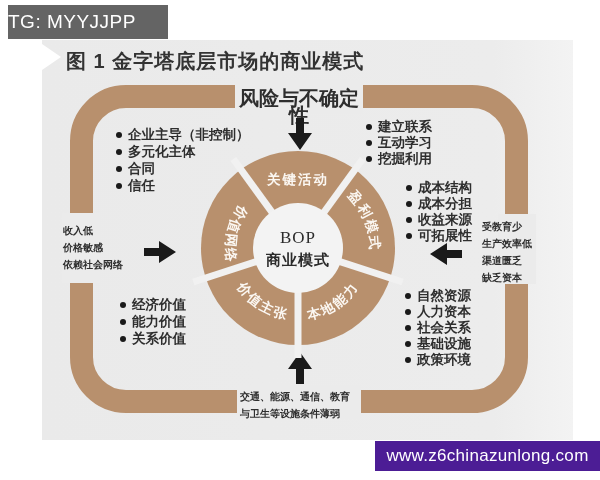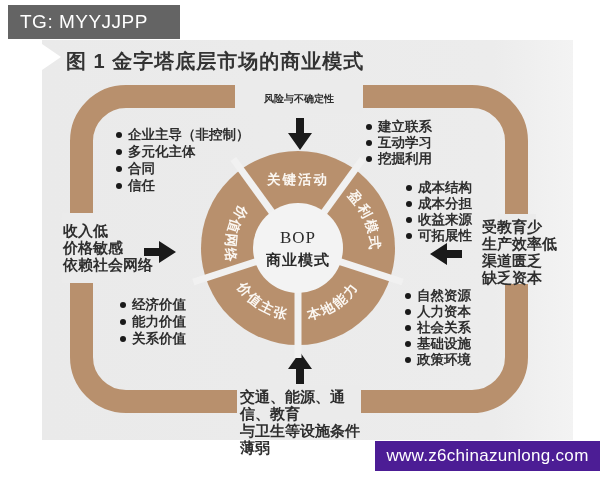--- a/index.html
+++ b/index.html
@@ -8,21 +8,21 @@
     background:#ffffff;
     font-family:"Liberation Sans", sans-serif;
     -webkit-font-smoothing:antialiased;
   }
   .abs{position:absolute;}
 
   
   .badge-tg{
     left:8px;top:5px;width:160px;height:34px;
     background:#646464;color:#fff;
-    font-size:19px;line-height:34px;padding-left:12px;
+    font-size:19px;line-height:34px;
     letter-spacing:0.5px;
   }
 
   
   .panel{
     left:42px;top:40px;width:531px;height:400px;
     background:linear-gradient(to right,#eaeaea 0%,#ececec 85%,#f3f3f3 100%);
   }
   .notch{
     left:42px;top:44px;width:0;height:0;
@@ -40,22 +40,22 @@
     border:23px solid #b8906d;border-radius:56px;
     box-sizing:border-box;
   }
   .gapcover{background:#ebebeb;}
   .gap-top{left:235px;top:80px;width:128px;height:34px;}
   .gap-bottom{left:237px;top:385px;width:124px;height:34px;}
   .gap-left{left:62px;top:213px;width:38px;height:70px;}
   .gap-right{left:498px;top:214px;width:38px;height:70px;}
 
   
-  .note{color:#2e2e2e;font-size:15px;line-height:17px;font-weight:600;}
-  .note-top{left:235px;top:90px;width:128px;text-align:center;font-size:10px;}
+  .note{color:#2e2e2e;font-size:10px;line-height:17px;font-weight:600;}
+  .note-top{left:235px;top:90px;width:128px;text-align:center;font-size:20px;}
   .note-bottom{left:240px;top:388px;width:130px;}
   .note-left{left:63px;top:222px;width:95px;}
   .note-right{left:482px;top:218px;width:90px;}
 
   
   .blist{color:#2e2e2e;font-size:13.5px;font-weight:600;}
   .bitem{display:flex;align-items:center;}
   .dot{
     width:6px;height:6px;border-radius:50%;background:#1a1a1a;
     margin-right:6px;flex:0 0 auto;

